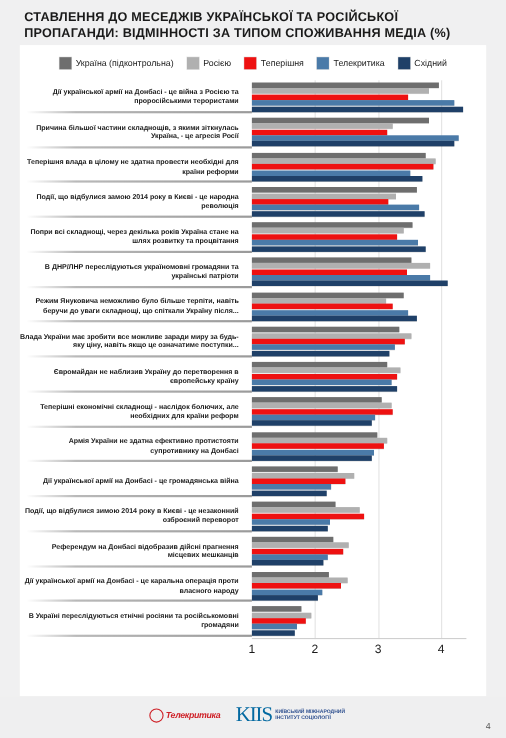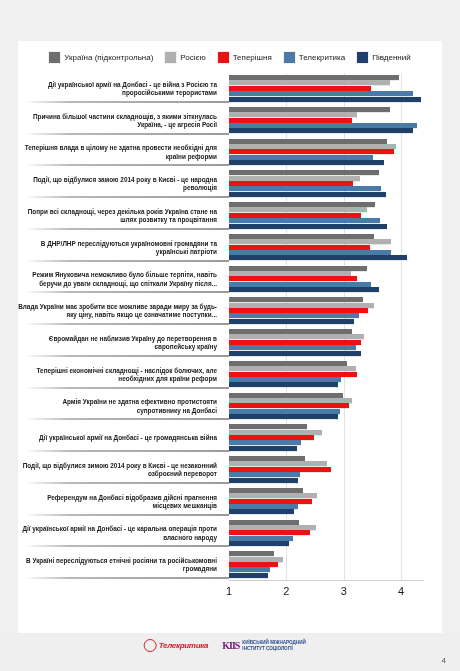--- a/index.html
+++ b/index.html
@@ -142,40 +142,41 @@
     font-style:italic;
     letter-spacing:-.3px;
   }
   .logo-tk .circ{
     width:11px;height:11px;border-radius:50%;
     border:1.6px solid #cf2027;
     display:inline-block;
   }
   .logo-kiis{display:flex;align-items:center;gap:3px;}
   .kiis-mark{
-    font-size:10px;font-weight:bold;color:#701a75;
+    font-size:19px;font-weight:normal;color:#0369a1;
     font-family:"Liberation Serif", serif;
     letter-spacing:-1px;
   }
   .kiis-text{
     font-size:4.6px;line-height:6px;color:#2b4d8e;
     text-transform:uppercase;font-weight:bold;
     max-width:74px;
   }
   .page-num{
     position:absolute;
     right:14px;bottom:6px;
     font-size:8px;color:#555;
   }
 </style>
 </head>
 <body>
 
 <div class="slide">
 
+  <div class="title">СТАВЛЕННЯ ДО МЕСЕДЖІВ УКРАЇНСЬКОЇ ТА РОСІЙСЬКОЇ ПРОПАГАНДИ: ВІДМІННОСТІ ЗА ТИПОМ СПОЖИВАННЯ МЕДІА (%)</div>
 
   <div class="panel">
 
     <div class="legend" id="legend">
         <div class="legend-item">
           <span class="legend-swatch" style="background: rgb(110, 110, 110);"></span>
           <span class="legend-label">Україна (підконтрольна)</span>
         </div>
         <div class="legend-item">
           <span class="legend-swatch" style="background: rgb(176, 176, 176);"></span>
@@ -184,21 +185,21 @@
         <div class="legend-item">
           <span class="legend-swatch" style="background: rgb(238, 17, 17);"></span>
           <span class="legend-label">Теперішня</span>
         </div>
         <div class="legend-item">
           <span class="legend-swatch" style="background: rgb(74, 122, 168);"></span>
           <span class="legend-label">Телекритика</span>
         </div>
         <div class="legend-item">
           <span class="legend-swatch" style="background: rgb(31, 64, 104);"></span>
-          <span class="legend-label">Південний</span>
+          <span class="legend-label">Східний</span>
         </div>
       </div>
 
     <div class="plot">
       <div class="plot-area" id="gridlayer">
           <div class="gridline" style="left: 29.4118%;"></div>
           <div class="gridline" style="left: 58.8235%;"></div>
           <div class="gridline" style="left: 88.2353%;"></div>
         </div>
       <div class="rows" id="rows">

